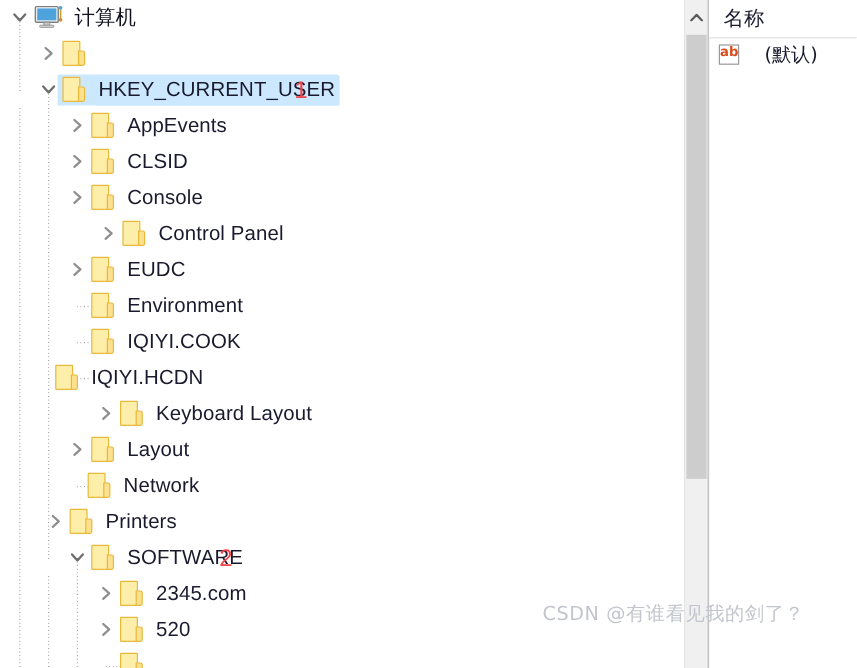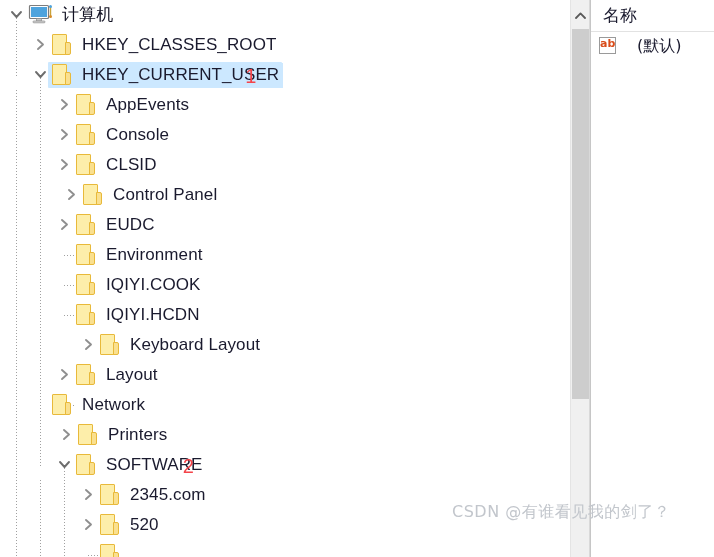--- a/index.html
+++ b/index.html
@@ -275,21 +275,20 @@
           <div class="row-content" style="padding-left:30px">
             <div class="chev">
               <svg width="13" height="13" viewBox="0 0 13 13">
                 <path d="M4 2 L9 6.5 L4 11" stroke="#8f8f8f" stroke-width="1.9" fill="none" stroke-linecap="round" stroke-linejoin="round"></path>
               </svg>
             </div>
             <div class="folder">
               <div class="body"></div>
               <div class="tab"></div>
             </div>
-            <span class="tree-label">HKEY_CLASSES_ROOT</span>
           </div>
         </div>
         <div class="tree-row selected">
           <div class="guide half-top" style="left:16px"></div>
           <div class="guide half-bottom" style="left:40px"></div>
           <div class="sel-box" style="left:48px;width:234px"></div>
           <div class="row-content" style="padding-left:30px">
             <div class="chev">
               <svg width="13" height="13" viewBox="0 0 13 13">
                 <path d="M2 4 L6.5 9 L11 4" stroke="#6d6d6d" stroke-width="1.9" fill="none" stroke-linecap="round" stroke-linejoin="round"></path>
@@ -324,43 +323,43 @@
           <div class="row-content" style="padding-left:54px">
             <div class="chev">
               <svg width="13" height="13" viewBox="0 0 13 13">
                 <path d="M4 2 L9 6.5 L4 11" stroke="#8f8f8f" stroke-width="1.9" fill="none" stroke-linecap="round" stroke-linejoin="round"></path>
               </svg>
             </div>
             <div class="folder">
               <div class="body"></div>
               <div class="tab"></div>
             </div>
+            <span class="tree-label">CLSID</span>
+          </div>
+        </div>
+        <div class="tree-row">
+          <div class="guide" style="left:16px"></div>
+          <div class="guide" style="left:40px"></div>
+          <div class="row-content" style="padding-left:54px">
+            <div class="chev">
+              <svg width="13" height="13" viewBox="0 0 13 13">
+                <path d="M4 2 L9 6.5 L4 11" stroke="#8f8f8f" stroke-width="1.9" fill="none" stroke-linecap="round" stroke-linejoin="round"></path>
+              </svg>
+            </div>
+            <div class="folder">
+              <div class="body"></div>
+              <div class="tab"></div>
+            </div>
             <span class="tree-label">Console</span>
           </div>
         </div>
         <div class="tree-row">
           <div class="guide" style="left:16px"></div>
           <div class="guide" style="left:40px"></div>
-          <div class="row-content" style="padding-left:54px">
-            <div class="chev">
-              <svg width="13" height="13" viewBox="0 0 13 13">
-                <path d="M4 2 L9 6.5 L4 11" stroke="#8f8f8f" stroke-width="1.9" fill="none" stroke-linecap="round" stroke-linejoin="round"></path>
-              </svg>
-            </div>
-            <div class="folder">
-              <div class="body"></div>
-              <div class="tab"></div>
-            </div>
-            <span class="tree-label">CLSID</span>
-          </div>
-        </div>
-        <div class="tree-row">
-          <div class="guide" style="left:16px"></div>
-          <div class="guide" style="left:40px"></div>
-          <div class="row-content" style="padding-left:61px">
+          <div class="row-content" style="padding-left:80px">
             <div class="chev">
               <svg width="13" height="13" viewBox="0 0 13 13">
                 <path d="M4 2 L9 6.5 L4 11" stroke="#8f8f8f" stroke-width="1.9" fill="none" stroke-linecap="round" stroke-linejoin="round"></path>
               </svg>
             </div>
             <div class="folder">
               <div class="body"></div>
               <div class="tab"></div>
             </div>
             <span class="tree-label">Control Panel</span>
@@ -405,21 +404,21 @@
               <div class="body"></div>
               <div class="tab"></div>
             </div>
             <span class="tree-label">IQIYI.COOK</span>
           </div>
         </div>
         <div class="tree-row">
           <div class="guide" style="left:16px"></div>
           <div class="guide" style="left:40px"></div>
           <div class="stub" style="left:64px"></div>
-          <div class="row-content" style="padding-left:54px">
+          <div class="row-content" style="padding-left:24px">
             <div class="chev"></div>
             <div class="folder">
               <div class="body"></div>
               <div class="tab"></div>
             </div>
             <span class="tree-label">IQIYI.HCDN</span>
           </div>
         </div>
         <div class="tree-row">
           <div class="guide" style="left:16px"></div>
@@ -450,33 +449,33 @@
               <div class="body"></div>
               <div class="tab"></div>
             </div>
             <span class="tree-label">Layout</span>
           </div>
         </div>
         <div class="tree-row">
           <div class="guide" style="left:16px"></div>
           <div class="guide" style="left:40px"></div>
           <div class="stub" style="left:64px"></div>
-          <div class="row-content" style="padding-left:30px">
+          <div class="row-content" style="padding-left:51px">
             <div class="chev"></div>
             <div class="folder">
               <div class="body"></div>
               <div class="tab"></div>
             </div>
             <span class="tree-label">Network</span>
           </div>
         </div>
         <div class="tree-row">
           <div class="guide" style="left:16px"></div>
           <div class="guide" style="left:40px"></div>
-          <div class="row-content" style="padding-left:56px">
+          <div class="row-content" style="padding-left:36px">
             <div class="chev">
               <svg width="13" height="13" viewBox="0 0 13 13">
                 <path d="M4 2 L9 6.5 L4 11" stroke="#8f8f8f" stroke-width="1.9" fill="none" stroke-linecap="round" stroke-linejoin="round"></path>
               </svg>
             </div>
             <div class="folder">
               <div class="body"></div>
               <div class="tab"></div>
             </div>
             <span class="tree-label">Printers</span>

